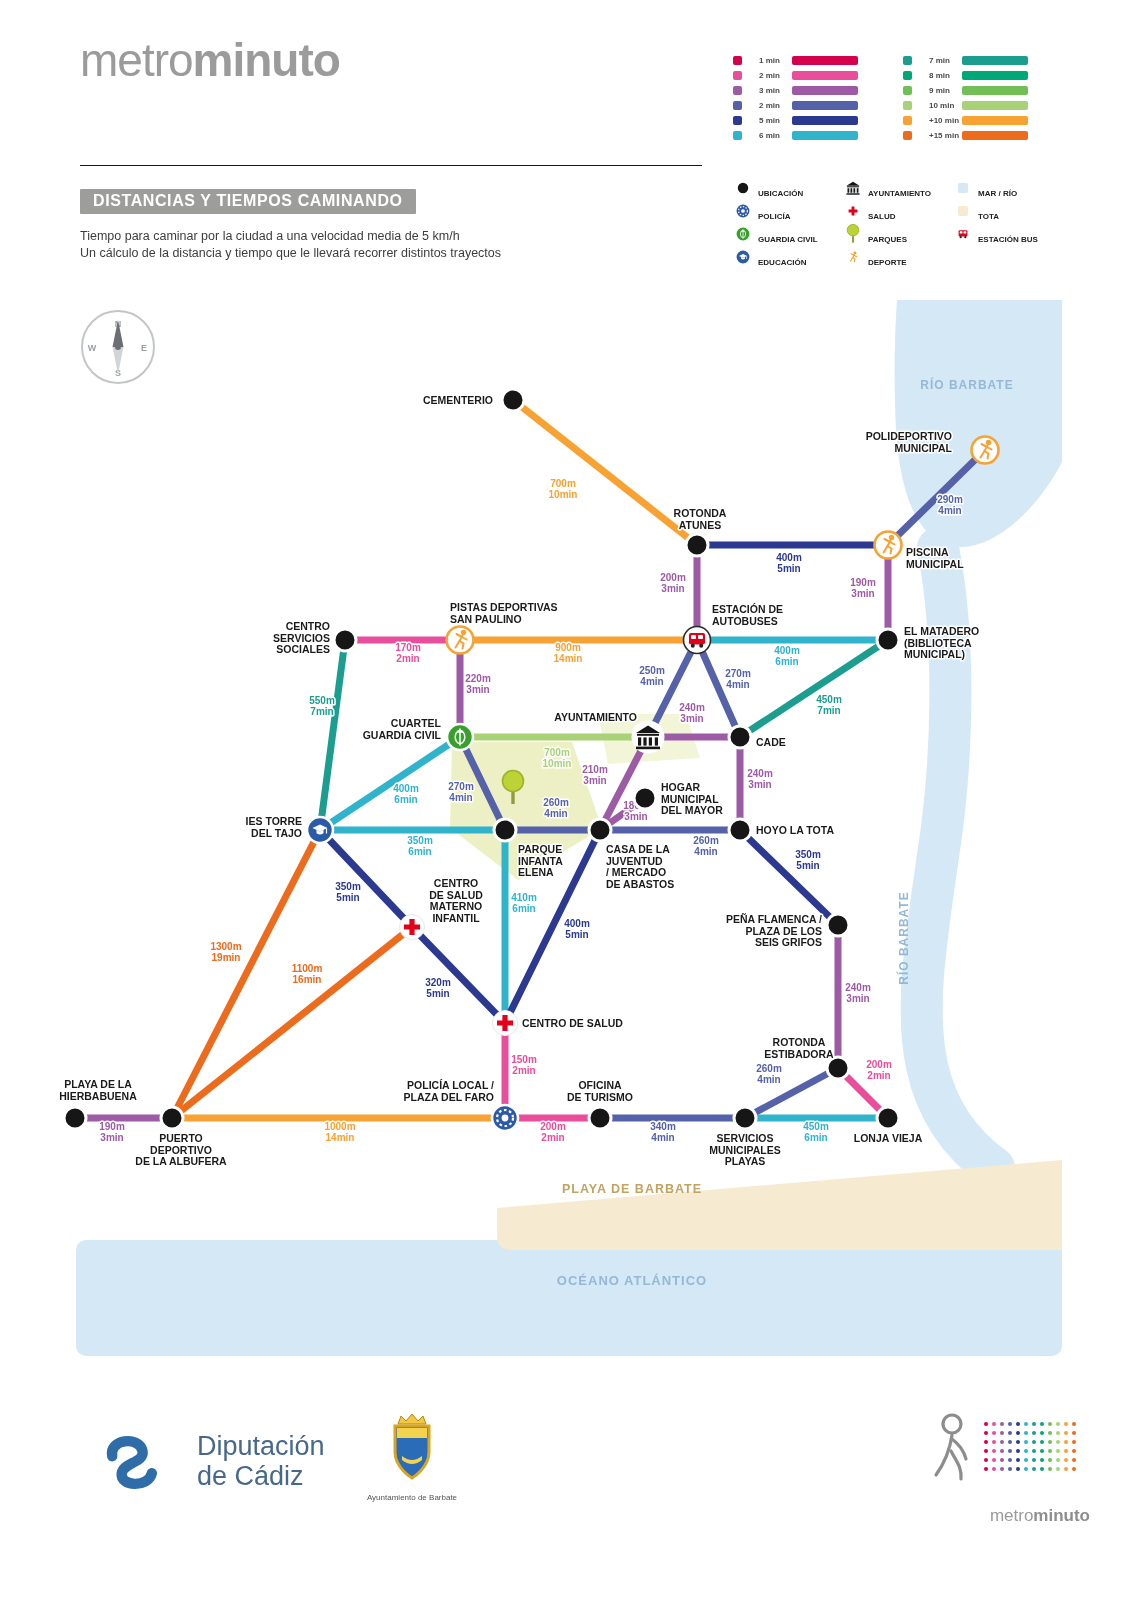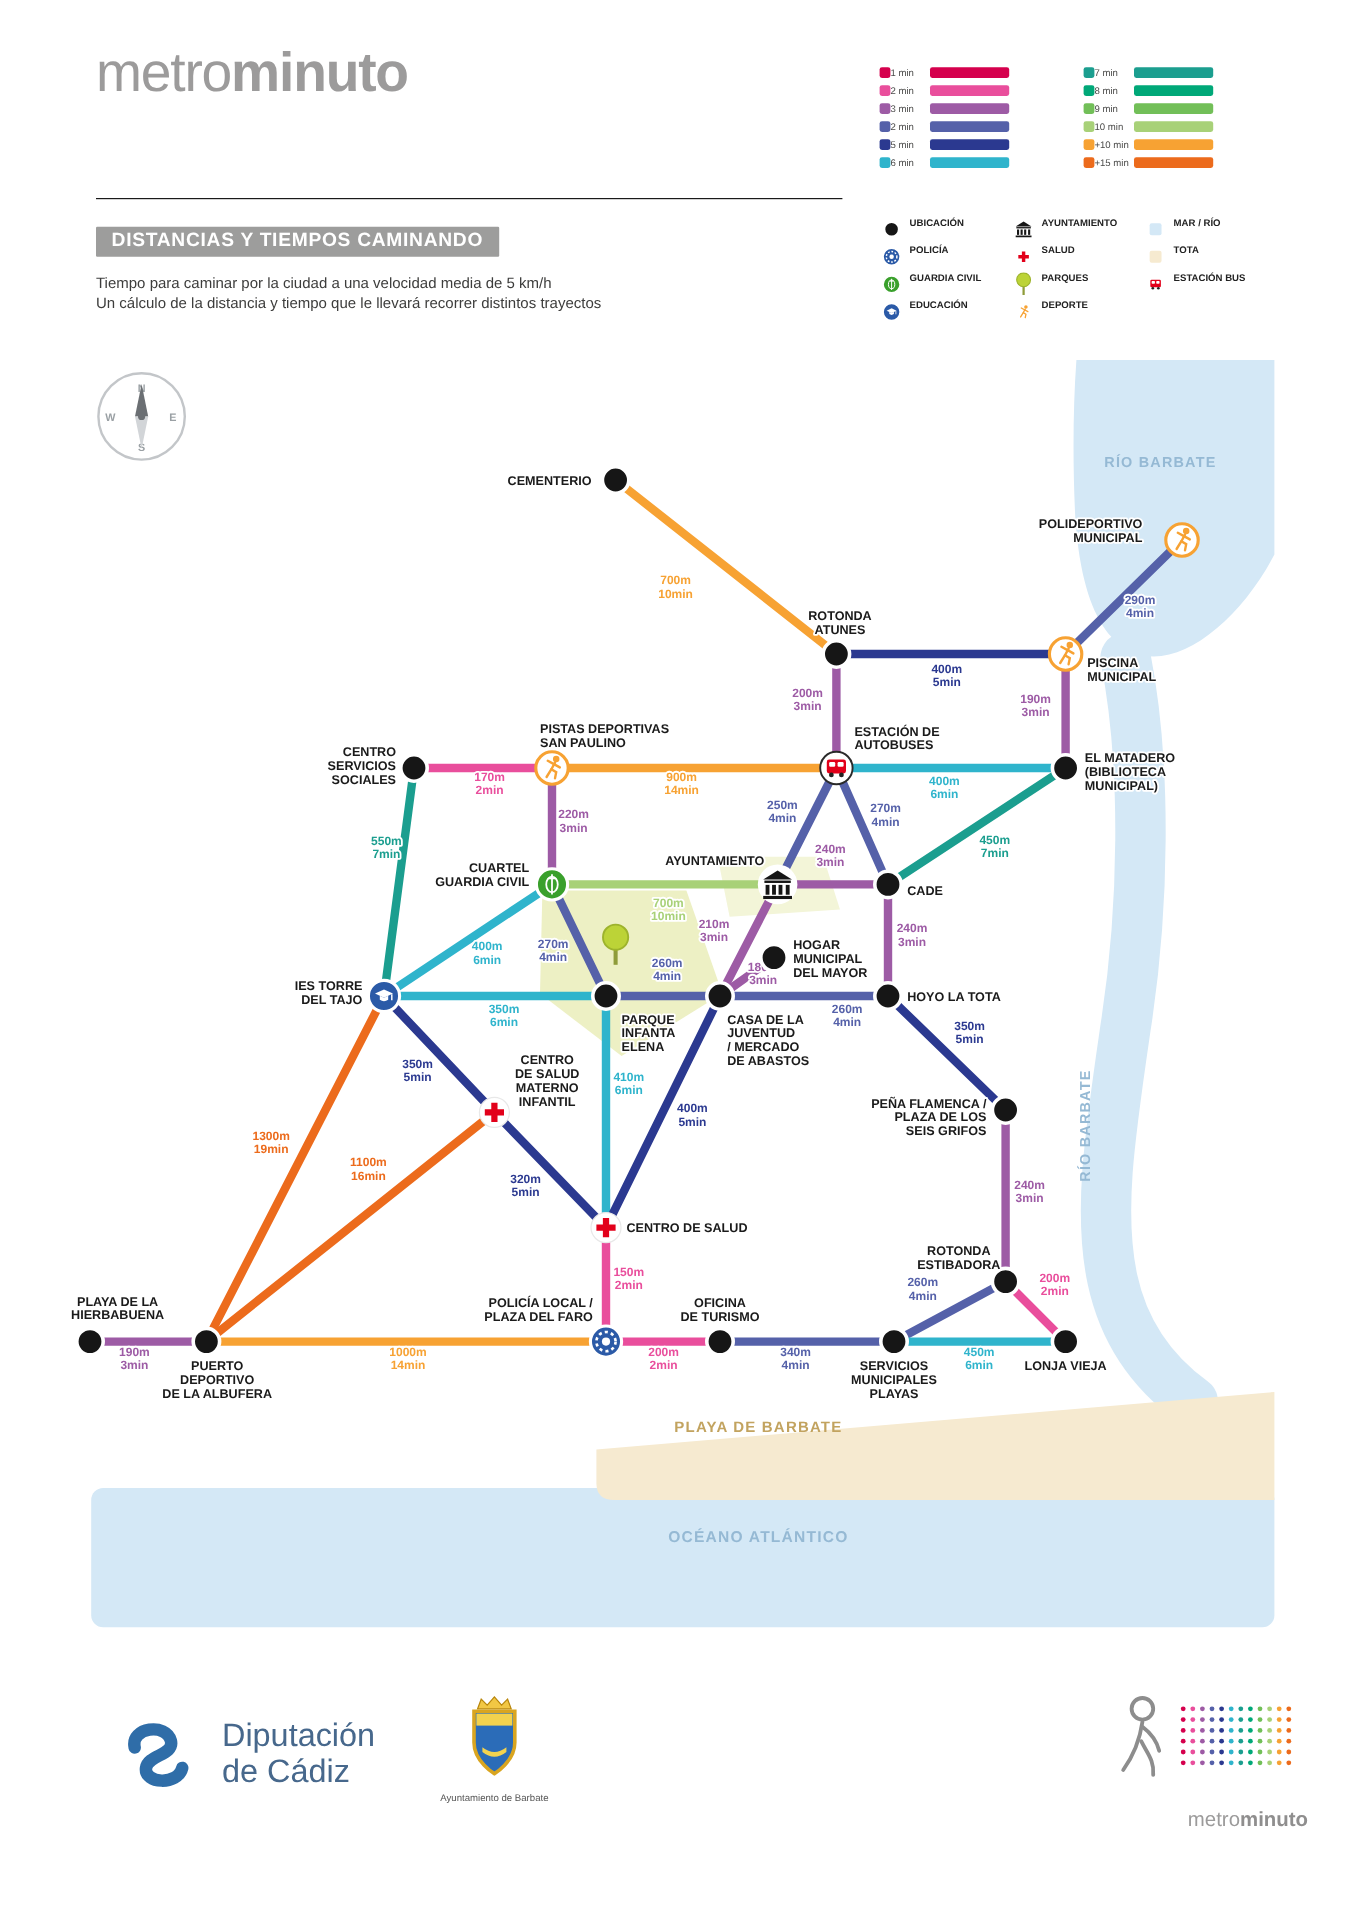--- a/index.html
+++ b/index.html
@@ -16,29 +16,29 @@
   .rule{position:absolute;left:80px;top:165px;width:622px;border-top:1.6px solid #1a1a1a}
   .badge{position:absolute;left:80px;top:189px;background:#9d9d9c;color:#fff;font-weight:700;
          font-size:16px;letter-spacing:.6px;padding:3px 13px 4px;border-radius:1px}
   .sub{position:absolute;left:80px;top:228px;font-size:12.5px;color:#3d3d3c;line-height:17px}
 
   .tl{position:absolute;top:55px;display:flex;flex-direction:column;gap:5px}
   #tl-left{left:733px}
   #tl-right{left:903px}
   .tl-row{display:flex;align-items:center;height:10px}
   .tl-sq{width:9px;height:9px;border-radius:2px;flex:0 0 9px}
-  .tl-label{font-size:8px;font-weight:400;color:#4a4a49;width:33px;margin-left:0}
+  .tl-label{font-size:8px;font-weight:700;color:#4a4a49;width:33px;margin-left:17px}
   .tl-bar{width:66px;height:9px;border-radius:2px}
 
   #icon-legend{position:absolute;left:733px;top:181px;display:flex}
   .il-col{display:flex;flex-direction:column;gap:6px;width:110px}
-  .il-row{display:flex;align-items:flex-start;height:17px}
+  .il-row{display:flex;align-items:flex-end;height:17px}
   .il-label{font-size:8px;font-weight:700;color:#222;margin-left:5px;white-space:nowrap}
 
-  .f-dip{position:absolute;left:95px;top:1428px;display:flex;align-items:center;gap:14px}
+  .f-dip{position:absolute;left:95px;top:1428px;display:flex;align-items:center;gap:26px}
   .dip-text{font-size:27px;color:#47688c;line-height:1.12}
   .f-crest{position:absolute;left:352px;top:1412px;width:120px;text-align:center}
   .crest-caption{font-size:8px;color:#555;margin-top:3px}
   .f-mm{position:absolute;left:925px;top:1408px;width:165px;text-align:right}
   .mm-text{font-size:17px;color:#9c9b9b;margin-top:2px}
   .mm-text b{font-weight:700;color:#8f8e8e}
 </style>
 </head>
 <body>
 

